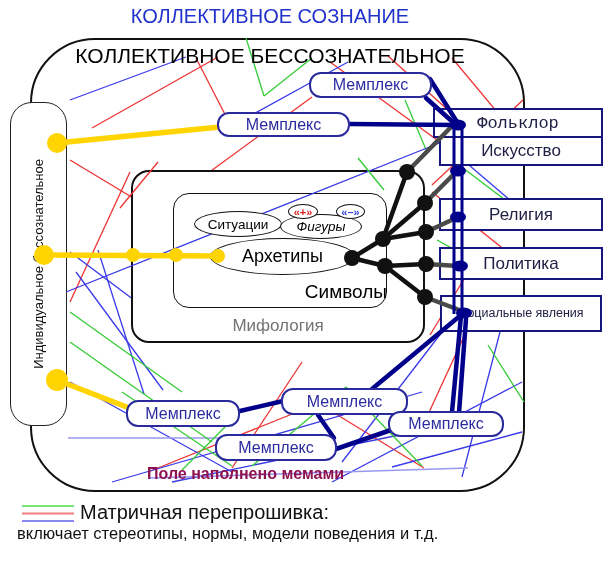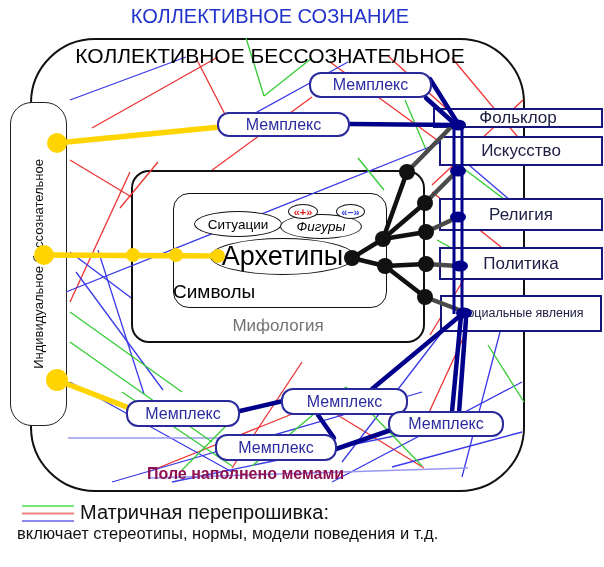--- a/index.html
+++ b/index.html
@@ -16,29 +16,29 @@
 
   .left-box{left:10px;top:102px;width:57px;height:324px;border:1.6px solid #222;border-radius:22px;
             background:#fff;box-sizing:border-box;z-index:2;display:flex;align-items:center;justify-content:center;}
   .left-box span{writing-mode:vertical-rl;transform:rotate(180deg);font-size:13px;color:#111;white-space:nowrap;}
 
   .myth-rect{left:131px;top:170px;width:294px;height:173px;border:2.5px solid #111;border-radius:18px;
              background:#fff;box-sizing:border-box;z-index:2;}
   .myth-label{left:131px;top:316px;width:294px;text-align:center;font-size:17px;color:#737373;z-index:2;}
   .symb-rect{left:173px;top:193px;width:214px;height:115px;border:1.6px solid #111;border-radius:16px;
              background:#fff;box-sizing:border-box;z-index:2;}
-  .symb-label{left:173px;top:281px;width:214px;text-align:left;font-size:19px;color:#000;z-index:2;}
+  .symb-label{left:173px;top:281px;width:214px;text-align:right;font-size:19px;color:#000;z-index:2;}
 
   .ell{border:1.4px solid #111;border-radius:50%;background:#fff;box-sizing:border-box;
        display:flex;align-items:center;justify-content:center;z-index:4;}
   .ell-situations{left:194px;top:211px;width:88px;height:26px;font-size:13.5px;color:#000;}
   .ell-figures{left:280px;top:214px;width:82px;height:25px;font-size:13.5px;color:#000;font-style:italic;}
   .ell-plus{left:288px;top:204px;width:30px;height:15px;font-size:11px;font-weight:bold;color:#e01f1f;}
   .ell-minus{left:336px;top:204px;width:29px;height:15px;font-size:11px;font-weight:bold;color:#3344dd;}
-  .ell-arch{left:210px;top:238px;width:145px;height:37px;font-size:27px;color:#000;align-items:center;}
+  .ell-arch{left:210px;top:238px;width:145px;height:37px;font-size:18px;color:#000;align-items:center;}
 
   .rbox{border:2px solid #16167e;background:#fff;box-sizing:border-box;z-index:4;
         display:flex;align-items:center;justify-content:center;font-size:17px;color:#202045;}
   .rbox.small{font-size:12.5px;line-height:1.25;text-align:center;padding:0 8px;}
 
   .memplex{border:2px solid #2a2a9c;background:#fff;border-radius:12px;box-sizing:border-box;z-index:6;
            display:flex;align-items:center;justify-content:center;font-size:16px;color:#2b2ba0;}
 
   .field-text{left:147px;top:465px;width:290px;text-align:left;font-size:16px;font-weight:bold;
               color:#8e1150;z-index:6;}
@@ -141,21 +141,21 @@
   <div class="abs ell ell-plus">
       <span>«+»</span>
     </div>
   <div class="abs ell ell-minus">
       <span>«–»</span>
     </div>
   <div class="abs ell ell-arch">
       <span>Архетипы</span>
     </div>
 
-  <div class="abs rbox" style="left:433px;top:108px;width:170px;height:20px;">
+  <div class="abs rbox" style="left:433px;top:108px;width:170px;height:30px;font-family:Liberation Mono, monospace;">
       <span>Фольклор</span>
     </div>
   <div class="abs rbox" style="left:439px;top:136px;width:164px;height:30px;">
       <span>Искусство</span>
     </div>
   <div class="abs rbox" style="left:439px;top:198px;width:164px;height:33px;">
       <span>Религия</span>
     </div>
   <div class="abs rbox" style="left:439px;top:247px;width:164px;height:33px;">
       <span>Политика</span>

